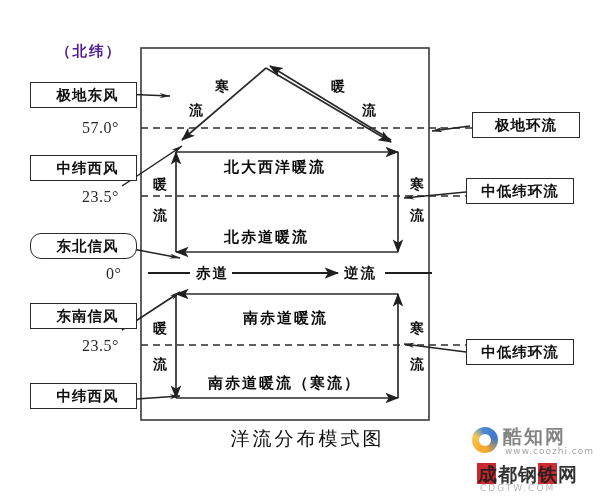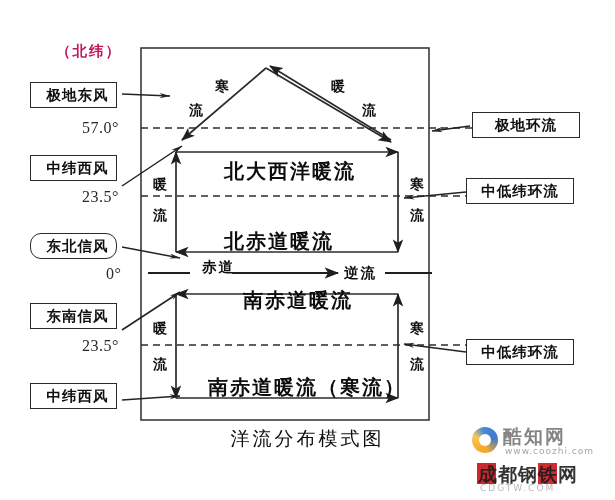--- a/index.html
+++ b/index.html
@@ -24,39 +24,39 @@
     font-size:14.5px;
     letter-spacing:1px;
     color:#101010;
     text-align:center;
     line-height:24px;
     height:26px;
     box-sizing:border-box;
     white-space:nowrap;
     box-shadow:0 0 0 1px #ffffff inset;
   }
-  .chip.left{left:30px;width:87px;padding-left:8px;}
+  .chip.left{left:30px;width:107px;padding-left:8px;}
   .chip.right{width:108px;}
 
   
   .txt{
     position:absolute;
     font-family:"DejaVu Sans","Liberation Sans",sans-serif;
-    color:#be185d;
+    color:#4c1d95;
     white-space:nowrap;
   }
   .hemi{
     font-size:14.5px;font-weight:700;letter-spacing:2px;
   }
   .lat{
     font-family:"Liberation Serif","DejaVu Serif",serif;
     font-size:16px;font-weight:400;color:#2a2a2a;letter-spacing:.5px;
   }
   .cur{            
-    font-size:20px;font-weight:700;letter-spacing:2px;color:#0d0d0d;
+    font-size:15px;font-weight:700;letter-spacing:2px;color:#0d0d0d;
   }
   .vlab{           
     font-size:14px;font-weight:700;color:#101010;
     width:16px;text-align:center;line-height:25px;
   }
   .diag{           
     font-size:14px;font-weight:700;color:#101010;
   }
   .eq{
     font-size:14.5px;font-weight:700;letter-spacing:2px;color:#101010;
@@ -206,24 +206,24 @@
   <div class="txt vlab" style="left:409px;top:172px;">寒</div>
   <div class="txt vlab" style="left:409px;top:203px;">流</div>
 
   <div class="txt vlab" style="left:152px;top:316px;">暖</div>
   <div class="txt vlab" style="left:152px;top:352px;">流</div>
   <div class="txt vlab" style="left:409px;top:316px;">寒</div>
   <div class="txt vlab" style="left:409px;top:352px;">流</div>
 
   <div class="txt cur" style="left:224px;top:158px;">北大西洋暖流</div>
   <div class="txt cur" style="left:224px;top:228px;">北赤道暖流</div>
-  <div class="txt cur" style="left:243px;top:287px;text-align:center;">南赤道暖流</div>
+  <div class="txt cur" style="left:243px;top:309px;text-align:center;">南赤道暖流</div>
   <div class="txt cur" style="left:208px;top:374px;">南赤道暖流（寒流）</div>
 
-  <div class="txt eq" style="left:196px;top:258px;margin-left:6px;">赤道</div>
+  <div class="txt eq" style="left:196px;top:264px;">赤道</div>
   <div class="txt eq" style="left:344px;top:264px;">逆流</div>
 
   <div class="title" style="top:426px;">洋流分布模式图</div>
 
   <div id="wm2">
     <div class="redblock"></div>
     <div class="redblock2"></div>
     <div class="wtext2">成都钢铁网</div>
     <div class="wurl2">CDGTW.COM</div>
   </div>

